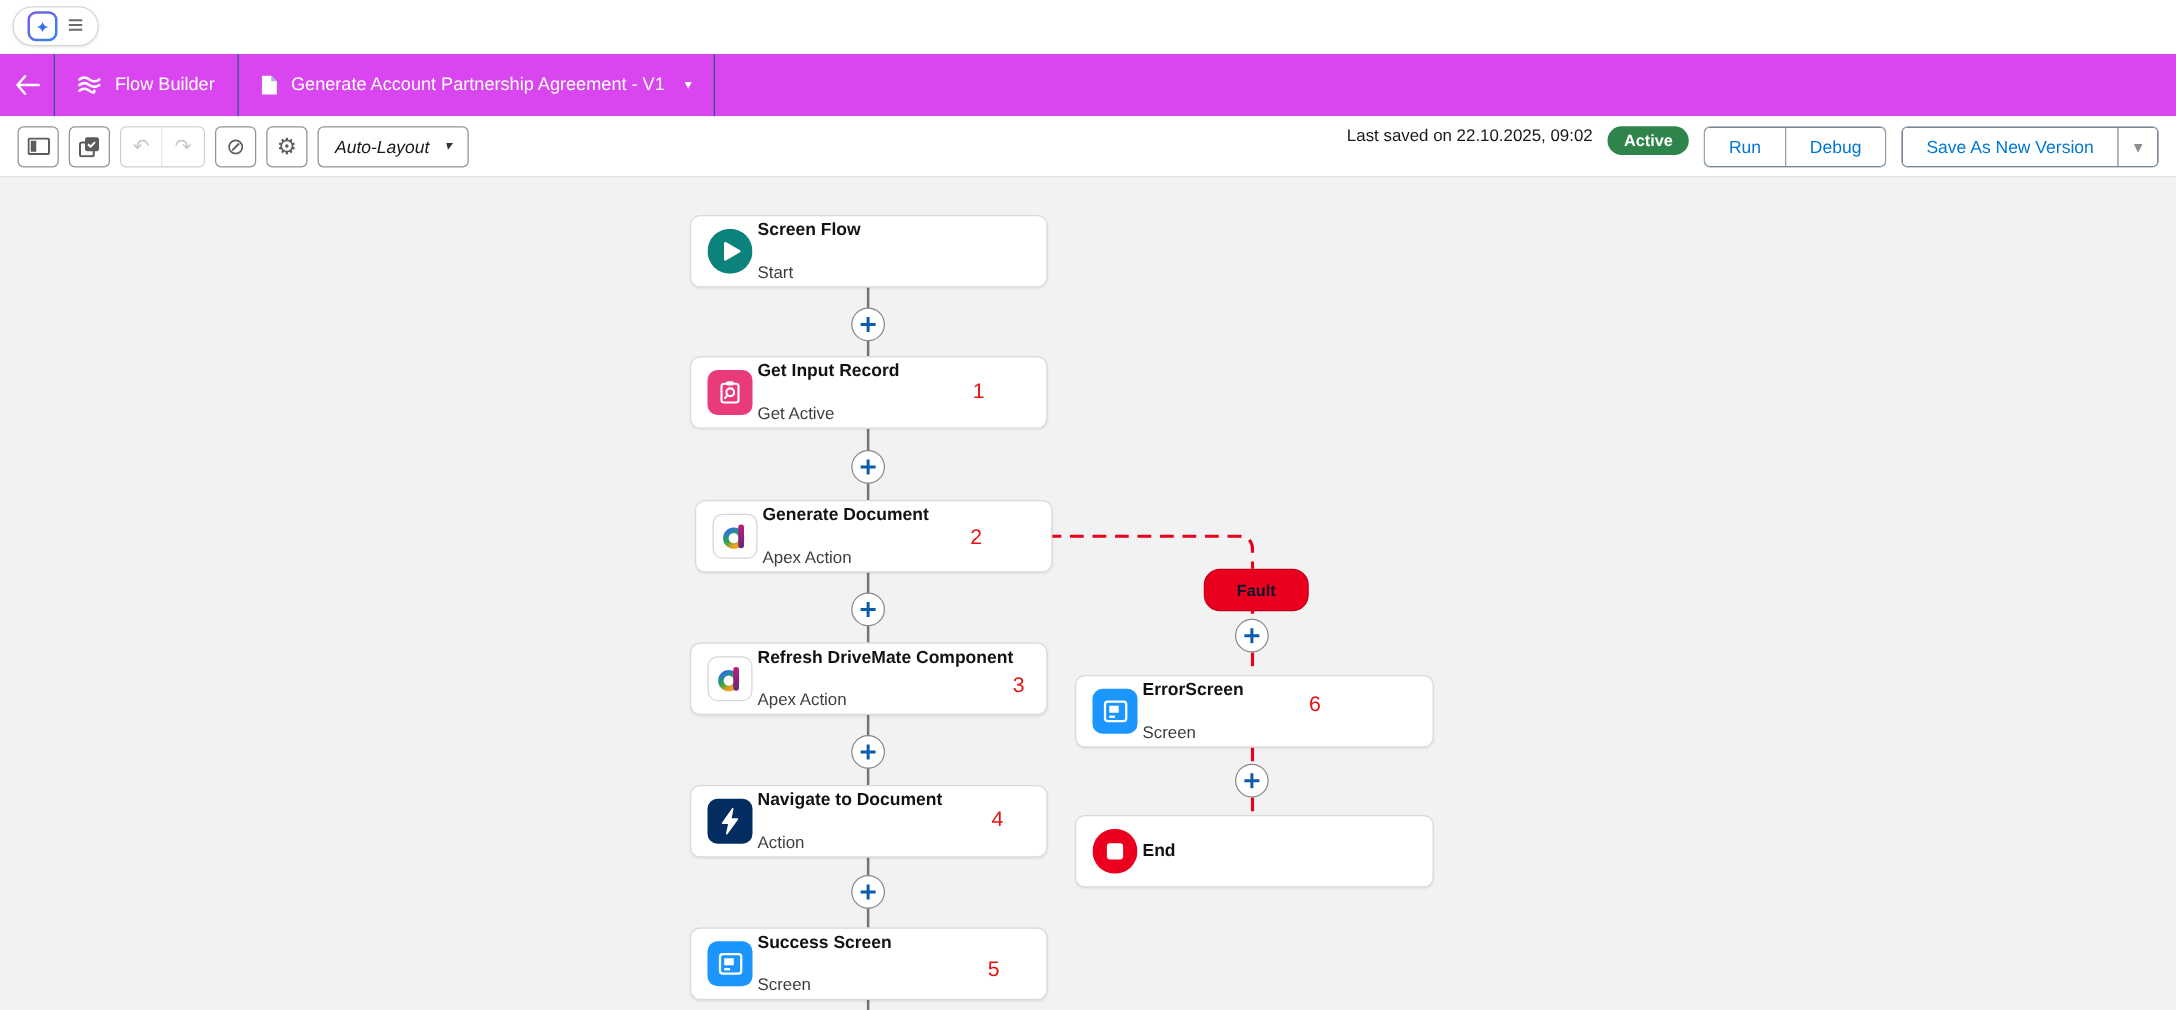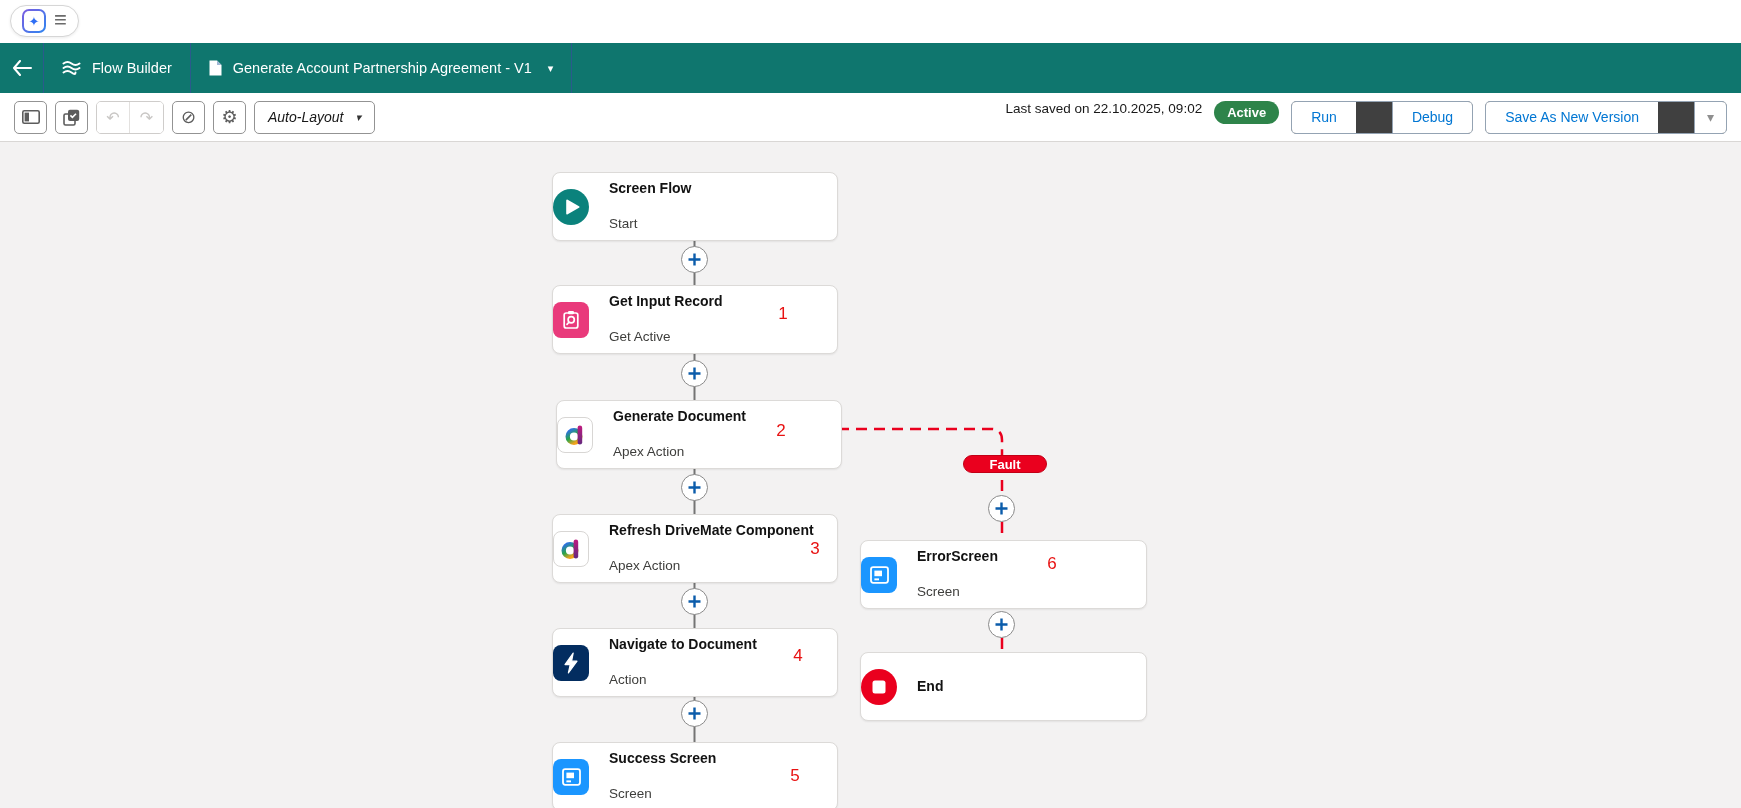--- a/index.html
+++ b/index.html
@@ -17,21 +17,21 @@
     cursor:pointer;
   }
   .sparkle-box { width:24px; height:24px; border-radius:7px;
     background:linear-gradient(135deg,#7c5ce0,#2e86f0);
     display:flex; align-items:center; justify-content:center; }
   .sparkle-inner { width:20px; height:20px; border-radius:5px; background:#fff;
     display:flex; align-items:center; justify-content:center;
     color:#2e6ef5; font-size:13px; line-height:1; }
   .hamburger { font-size:22px; color:#6b6b6b; line-height:1; margin-top:-3px; }
   
-  .flow-header { height:50px; background:#0f766e; display:flex; align-items:center; color:#fff; }
+  .flow-header { height:50px; background:#d946ef; display:flex; align-items:center; color:#fff; }
   .hsec { height:100%; display:flex; align-items:center; gap:11px;
     border-right:1px solid #2b5a8c; padding:0 18px; font-size:14.5px; }
   .back-btn { width:44px; height:100%; background:none; border:none; border-right:1px solid #2b5a8c;
     display:flex; align-items:center; justify-content:center; cursor:pointer; padding:0; }
   .flow-title-sec { cursor:pointer; }
   .caret { font-size:11px; line-height:1; }
   .caret.white { color:#fff; margin-left:5px; }
   
   .toolbar { height:49px; background:#fff; border-bottom:1px solid #d9d7d5;
     display:flex; align-items:center; padding:0 14px; gap:8px; }
@@ -43,48 +43,48 @@
   .undo-redo button:first-child { border-right:1px solid #e3e1df; }
   .glyph18 { font-size:18px; line-height:1; }
   .auto-layout { height:33px; border:1px solid #939393; border-radius:5px; background:#fff;
     padding:0 13px; display:flex; align-items:center; gap:12px; font-size:14px; color:#181818; cursor:pointer;font-style:italic; }
   .auto-layout .caret { color:#333; }
   .tb-right { margin-left:auto; display:flex; align-items:flex-start; gap:12px; }
   .saved-text { font-size:13.5px; color:#181818; }
   .status-badge { background:#2e844a; color:#fff; font-weight:bold; font-size:13px;
     padding:4px 13px; border-radius:13px; }
   .btn-group { display:flex; height:33px; border:1px solid #94a3b3; border-radius:5px;
-    overflow:hidden; background:#404040;gap:36px; }
+    overflow:hidden; background:#0f172a; }
   .btn-group button { background:#fff; border:none; border-left:1px solid #94a3b3;
     color:#0176d3; font-size:14px; padding:0 19px; cursor:pointer;
     display:flex; align-items:center; font-family:inherit; }
   .btn-group button:first-child { border-left:none; }
   .btn-group .save-caret { width:32px; padding:0; justify-content:center; color:#8f8f8f; }
   
   .canvas { position:relative; width:1741px; height:666px; background:#f3f2f2; overflow:hidden; }
   .connectors { position:absolute; left:0; top:0; }
-  .node { position:absolute; width:286px; height:69px; background:#fff;
+  .node { position:absolute; width:286px; height:58px; background:#fff;
     border:1px solid #dcdad8; border-radius:8px; box-shadow:0 1px 2px rgba(0,0,0,.07);
-    display:flex; align-items:center; gap:20px; cursor:pointer; }
+    display:flex; align-items:center; padding-left:13px; gap:4px; cursor:pointer; }
   .node.wide { width:287px; }
   .nicon { width:36px; height:36px; flex:none; border-radius:8px;
     display:flex; align-items:center; justify-content:center; }
   .nicon.round { border-radius:50%; }
   .nicon.getrec { background:#e93a7b; }
   .nicon.apex   { background:#fff; border:1px solid #d8d6d4; }
   .nicon.action { background:#032d60; }
   .nicon.screen { background:#1b96ff; }
   .ntitle { font-size:14px; font-weight:bold; color:#121212; line-height:1.25; }
   .nsub { font-size:13.5px; color:#3e3e3c; line-height:1.25; margin-top:18px; }
   .nsub:empty { display:none; }
   .plus { position:absolute; width:27px; height:27px; border-radius:50%; background:#fff;
     border:1.5px solid #8a8a8a; display:flex; align-items:center; justify-content:center;
     cursor:pointer; padding:0; }
-  .fault-pill { position:absolute; left:963px; top:313px; width:84px; height:18px;
-    background:#ea001e; border:1px solid #c20016; border-radius:13px; color:#ffffff;
+  .fault-pill { position:absolute; left:963px; top:313px; width:84px; height:34px;
+    background:#ea001e; border:1px solid #c20016; border-radius:13px; color:#0f172a;
     font-size:13px; font-weight:bold; display:flex; align-items:center; justify-content:center; }
   .ann { position:absolute; transform:translate(-50%,-50%); color:#e81212;
     font-size:17px; line-height:1; }
 </style>
 </head>
 <body>
 
 <div class="top-strip">
   <div class="assist-pill">
     <span class="sparkle-box">

